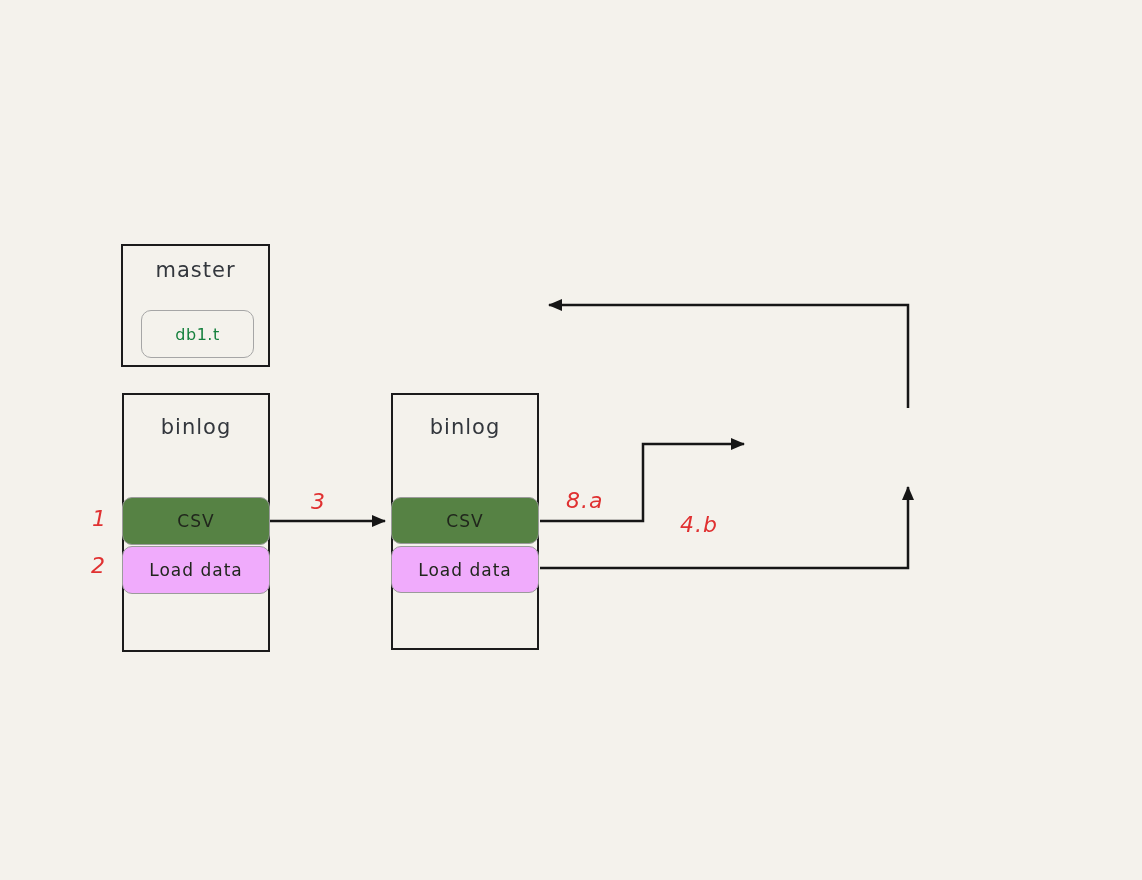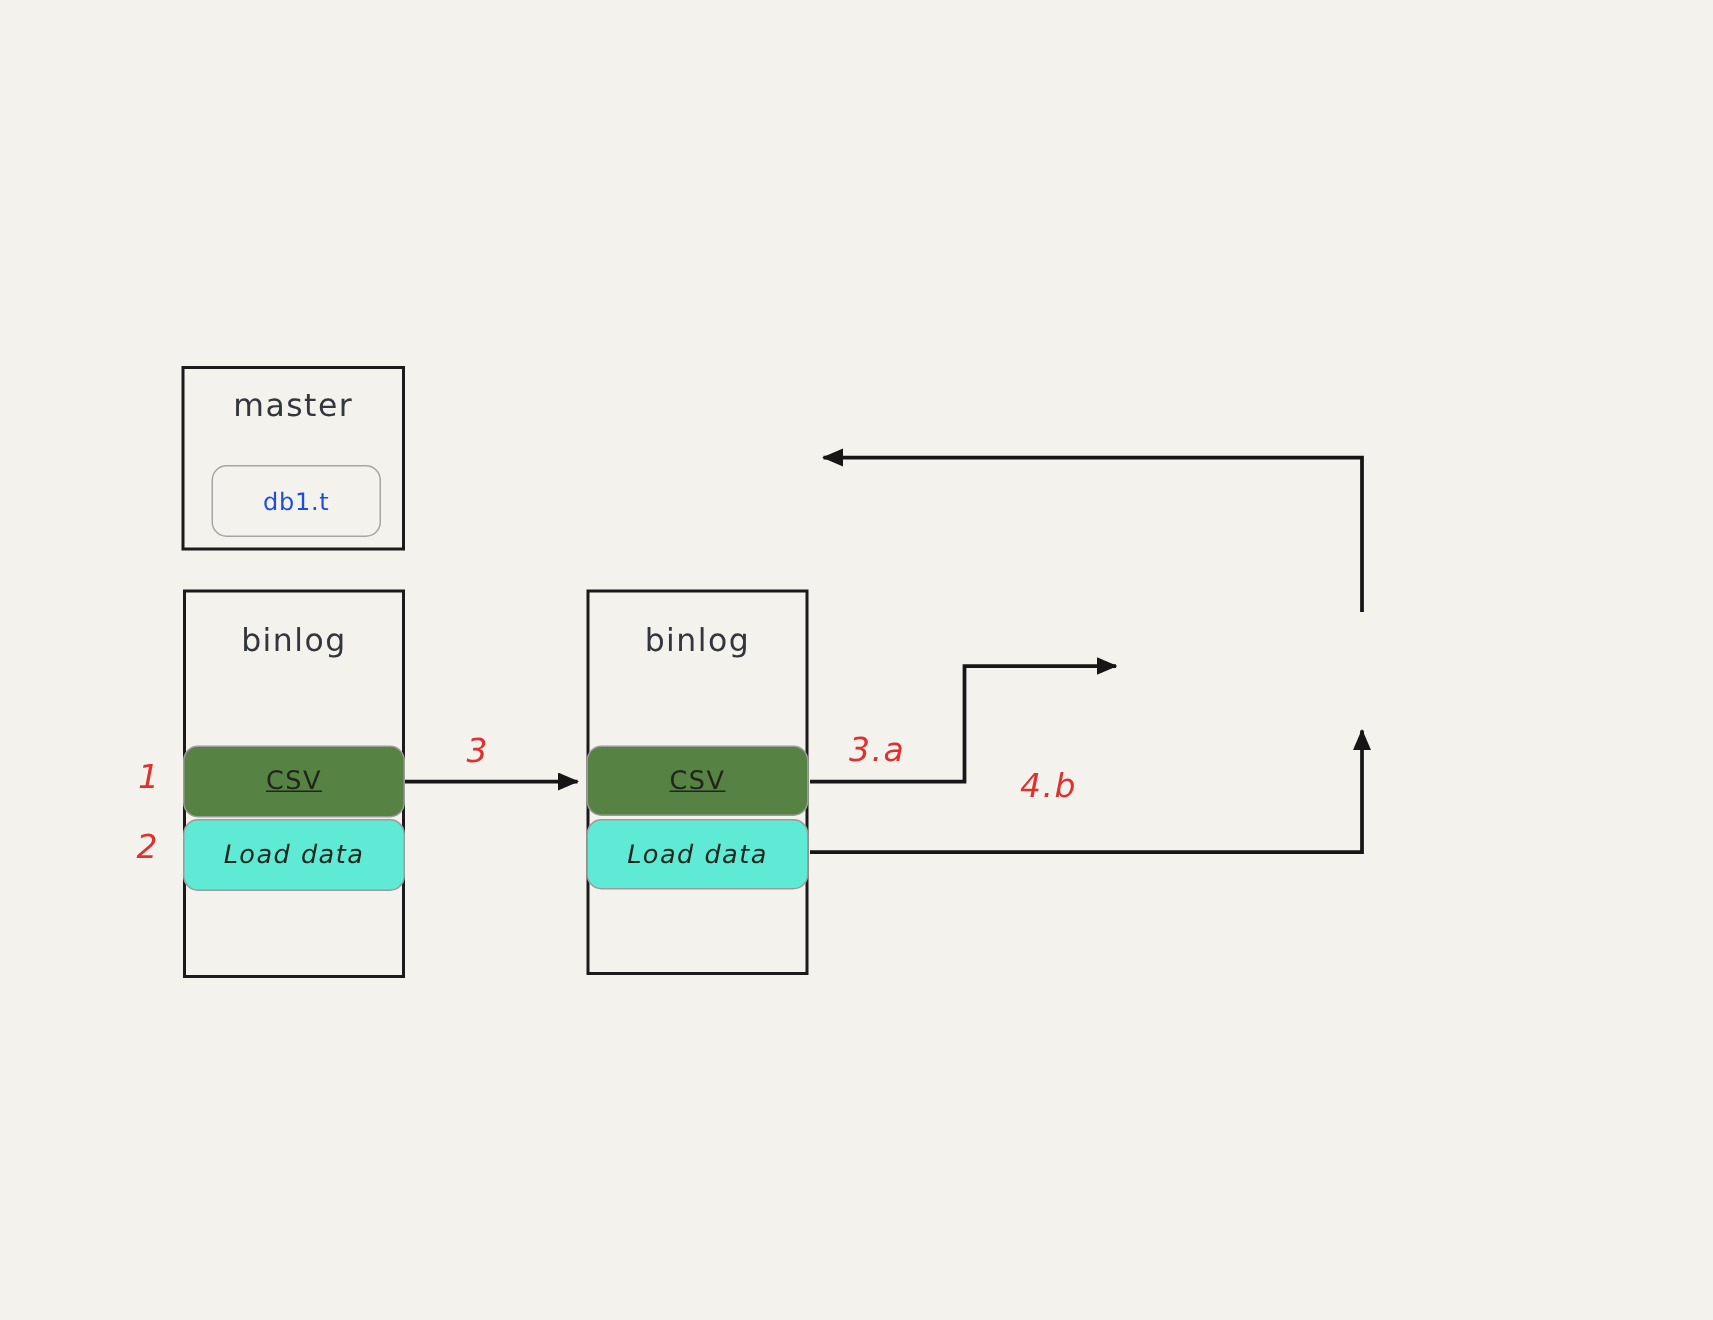--- a/index.html
+++ b/index.html
@@ -34,40 +34,40 @@
   }
   .inner-pill {
     position: absolute;
     border: 1.5px solid #a6a6a6;
     border-radius: 10px;
     background: #f4f2ec;
     display: flex;
     align-items: center;
     justify-content: center;
     font-size: 16px;
-    color: #1d4ed8;
+    color: #15803d;
     box-sizing: border-box;
     letter-spacing: 0.5px;
   }
   .event-pill {
     position: absolute;
     left: -2px;
     right: -2px;
     border: 1.5px solid #9b9b9b;
     border-radius: 10px;
     display: flex;
     align-items: center;
     justify-content: center;
     font-size: 17px;
     color: #20261c;
     box-sizing: border-box;
     letter-spacing: 1px;
   }
-  .event-csv { background: #568244; text-decoration: underline; }
-  .event-load { background: #5eead4; font-style: italic; }
+  .event-csv { background: #568244; }
+  .event-load { background: #f0abfc; }
   .temp-box {
     display: flex;
     align-items: center;
     justify-content: center;
     font-size: 19px;
     letter-spacing: 1.5px;
     color: #3a3e44;
   }
   .step-label {
     position: absolute;
@@ -126,16 +126,16 @@
   <div class="box" style="left:391px; top:393px; width:148px; height:257px;">
     <div class="box-title" style="top:20px;">binlog</div>
     <div class="event-pill event-csv" style="top:102px; height:47px;">CSV</div>
     <div class="event-pill event-load" style="top:151px; height:47px;">Load data</div>
   </div>
 
 
   <div class="step-label" style="left:92px; top:506px;">1</div>
   <div class="step-label" style="left:91px; top:553px;">2</div>
   <div class="step-label" style="left:311px; top:489px;">3</div>
-  <div class="step-label" style="left:566px; top:488px;">3.a</div>
+  <div class="step-label" style="left:566px; top:488px;">8.a</div>
   <div class="step-label" style="left:680px; top:512px;text-align:right;">4.b</div>
 
 </div>
 
 </body></html>

